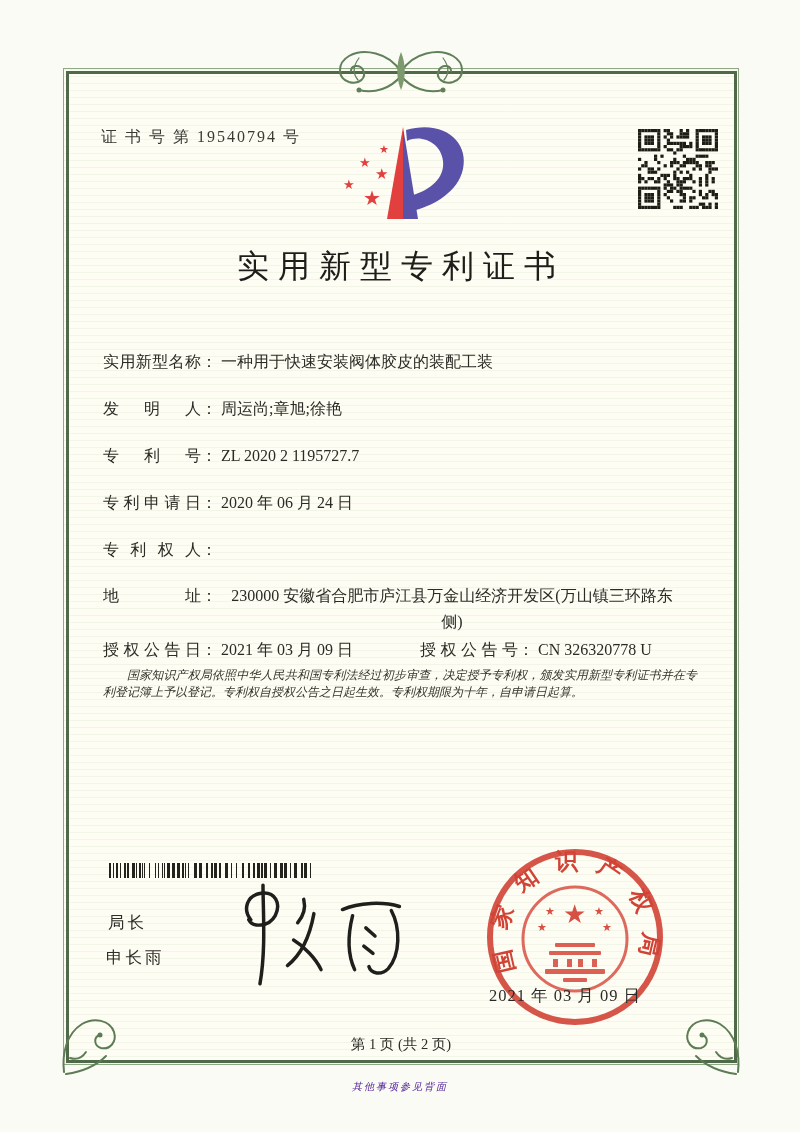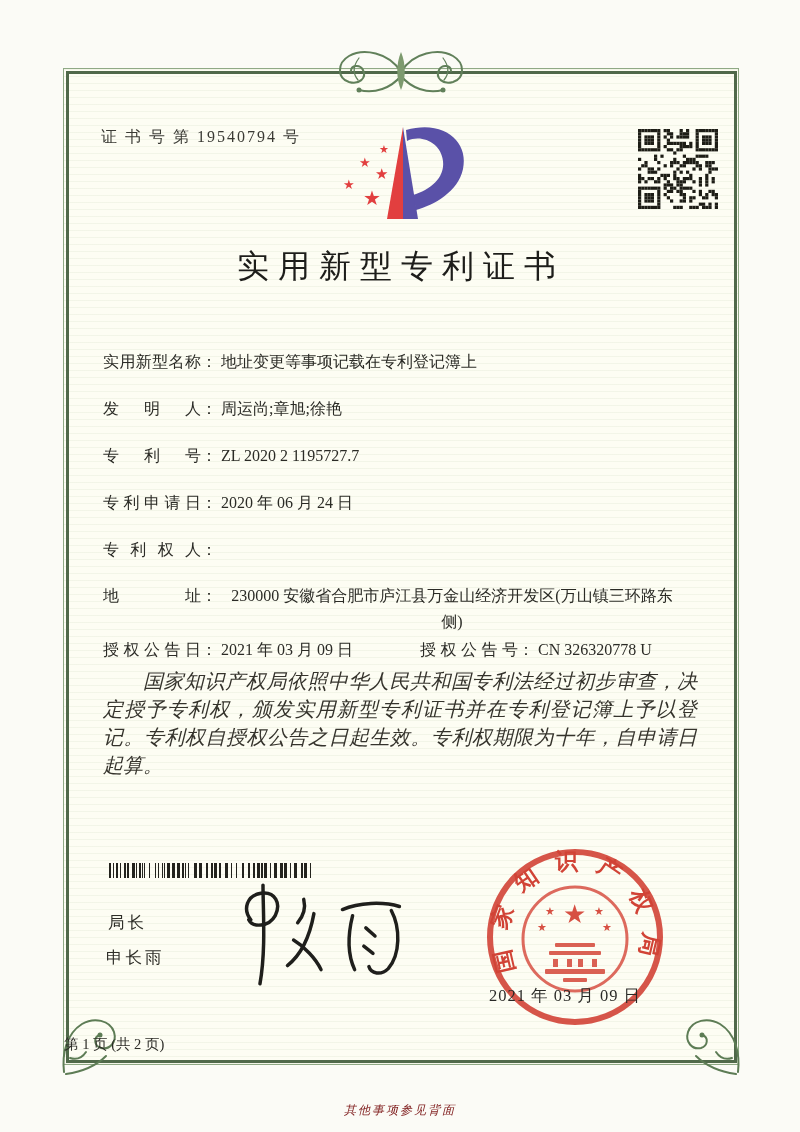--- a/index.html
+++ b/index.html
@@ -31,32 +31,32 @@
   .field{position:absolute;left:0;display:flex;align-items:flex-start;font-size:16px;line-height:26px;}
   .flabel{display:inline-block;width:98px;text-align:justify;text-align-last:justify;flex:0 0 98px;color:#2b2b26;}
   .fcolon{flex:0 0 auto;margin-right:4px;}
   .fvalue{flex:1;color:#2b2b26;}
   .f-name{top:280px;}  .f-inv{top:327px;}  .f-pat{top:374px;}
   .f-app{top:421px;align-items:center;}   .f-own{top:468px;}  .f-addr{top:514px;}
   .f-addr .fvalue{max-width:462px;text-align:center;}
   .f-grant{top:568px;width:596px;}
   .grant2{position:absolute;left:317px;top:568px;}
   
-  .paras{position:absolute;left:39px;top:598px;width:594px;font-size:20px;line-height:28px;
+  .paras{position:absolute;left:39px;top:598px;width:594px;font-size:12px;line-height:17px;
          text-align:justify;color:#35332c;font-style:italic;}
   .paras p{margin:0;text-indent:2em;}
   
   .barcode{position:absolute;left:45px;top:794px;width:202px;height:15px;}
   .signer-title{position:absolute;left:44px;top:843px;font-size:16.5px;letter-spacing:3px;color:#2e2e28;}
   .signer-name{position:absolute;left:42px;top:878px;font-size:16.5px;letter-spacing:3px;color:#2e2e28;}
   .signature{position:absolute;left:155px;top:810px;width:200px;height:112px;}
   .seal{position:absolute;left:411px;top:768px;width:200px;height:210px;opacity:.95;}
-  .page-num{position:absolute;left:0;top:966px;width:100%;font-size:14.5px;color:#2c2c27;}
+  .page-num{position:absolute;left:0;top:966px;width:100%;text-align:center;font-size:14.5px;color:#2c2c27;}
   .back-note{position:absolute;left:0;top:1080px;width:100%;text-align:center;
-             font-size:12px;color:#7f1d1d;font-style:italic;letter-spacing:2px;margin-top:22px;}
+             font-size:10px;color:#4c1d95;font-style:italic;letter-spacing:2px;}
   
   .top-orn{position:absolute;left:50%;top:-27px;width:200px;height:64px;transform:translateX(-50%);}
   .corner{position:absolute;width:62px;height:62px;bottom:-12px;}
   .corner-l{left:-4px;}
   .corner-r{right:-4px;transform:scaleX(-1);}
 </style>
 </head>
 <body>
 
 <div class="cert">
@@ -381,21 +381,21 @@
       <rect x="70.40" y="76.80" width="3.20" height="3.20" fill="#1d1d16"></rect>
       <rect x="76.80" y="76.80" width="3.20" height="3.20" fill="#1d1d16"></rect>
     </svg>
 
   <div class="title">实用新型专利证书</div>
 
   <div class="fields">
     <div class="field f-name">
       <span class="flabel">实用新型名称</span>
         <span class="fcolon">：</span>
-      <div class="fvalue">地址变更等事项记载在专利登记簿上</div>
+      <div class="fvalue">一种用于快速安装阀体胶皮的装配工装</div>
     </div>
     <div class="field f-inv">
       <span class="flabel">发明人</span>
         <span class="fcolon">：</span>
       <div class="fvalue">周运尚;章旭;徐艳</div>
     </div>
     <div class="field f-pat">
       <span class="flabel">专利号</span>
         <span class="fcolon">：</span>
       <div class="fvalue">ZL 2020 2 1195727.7</div>

